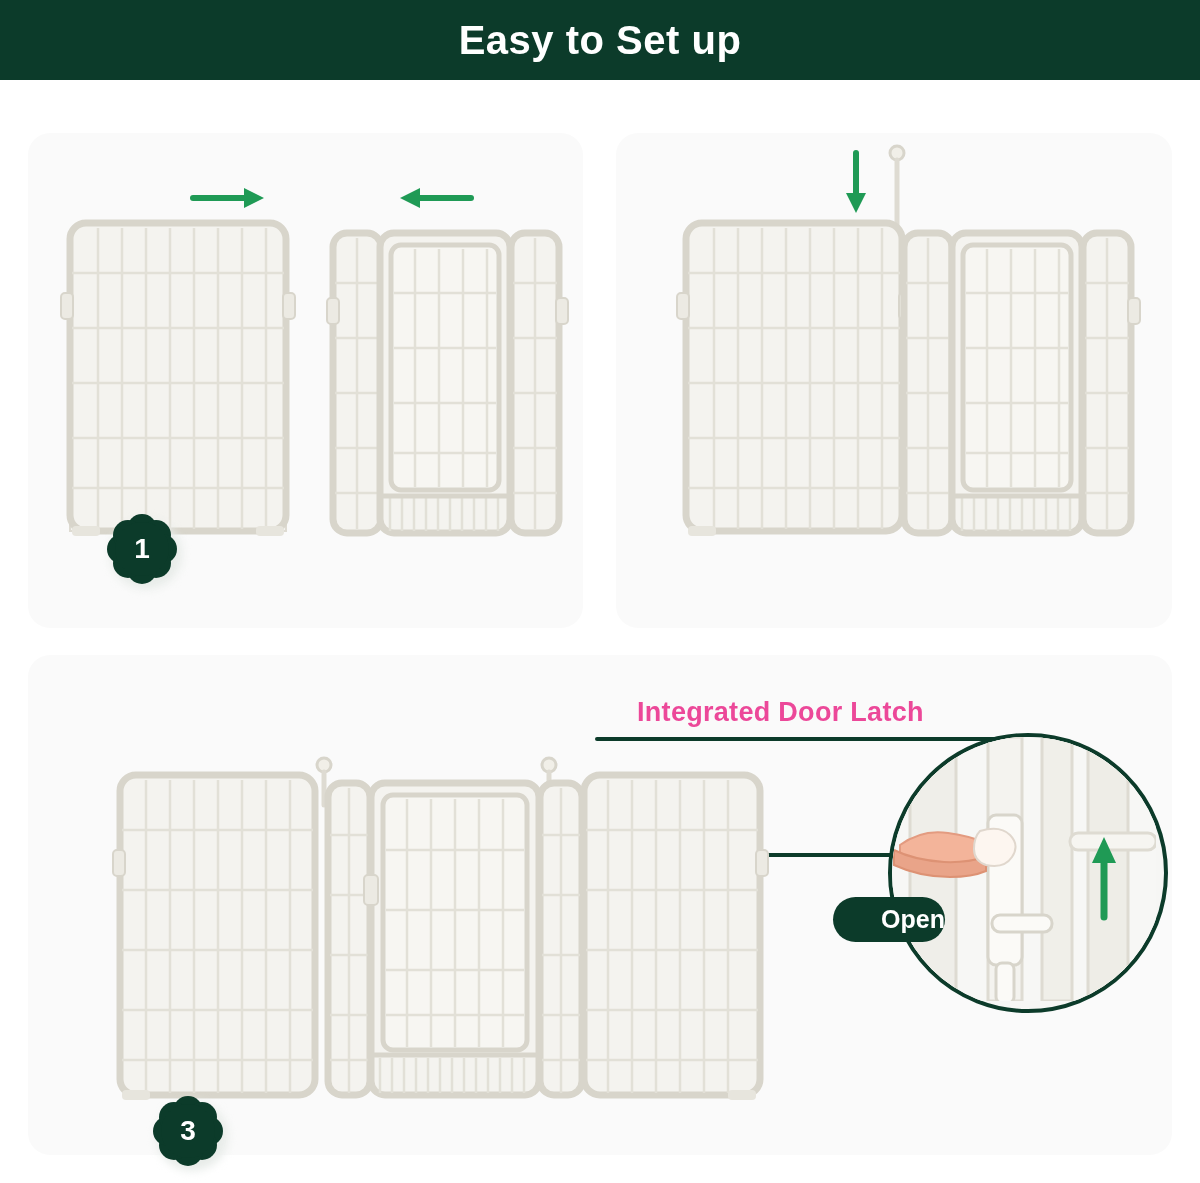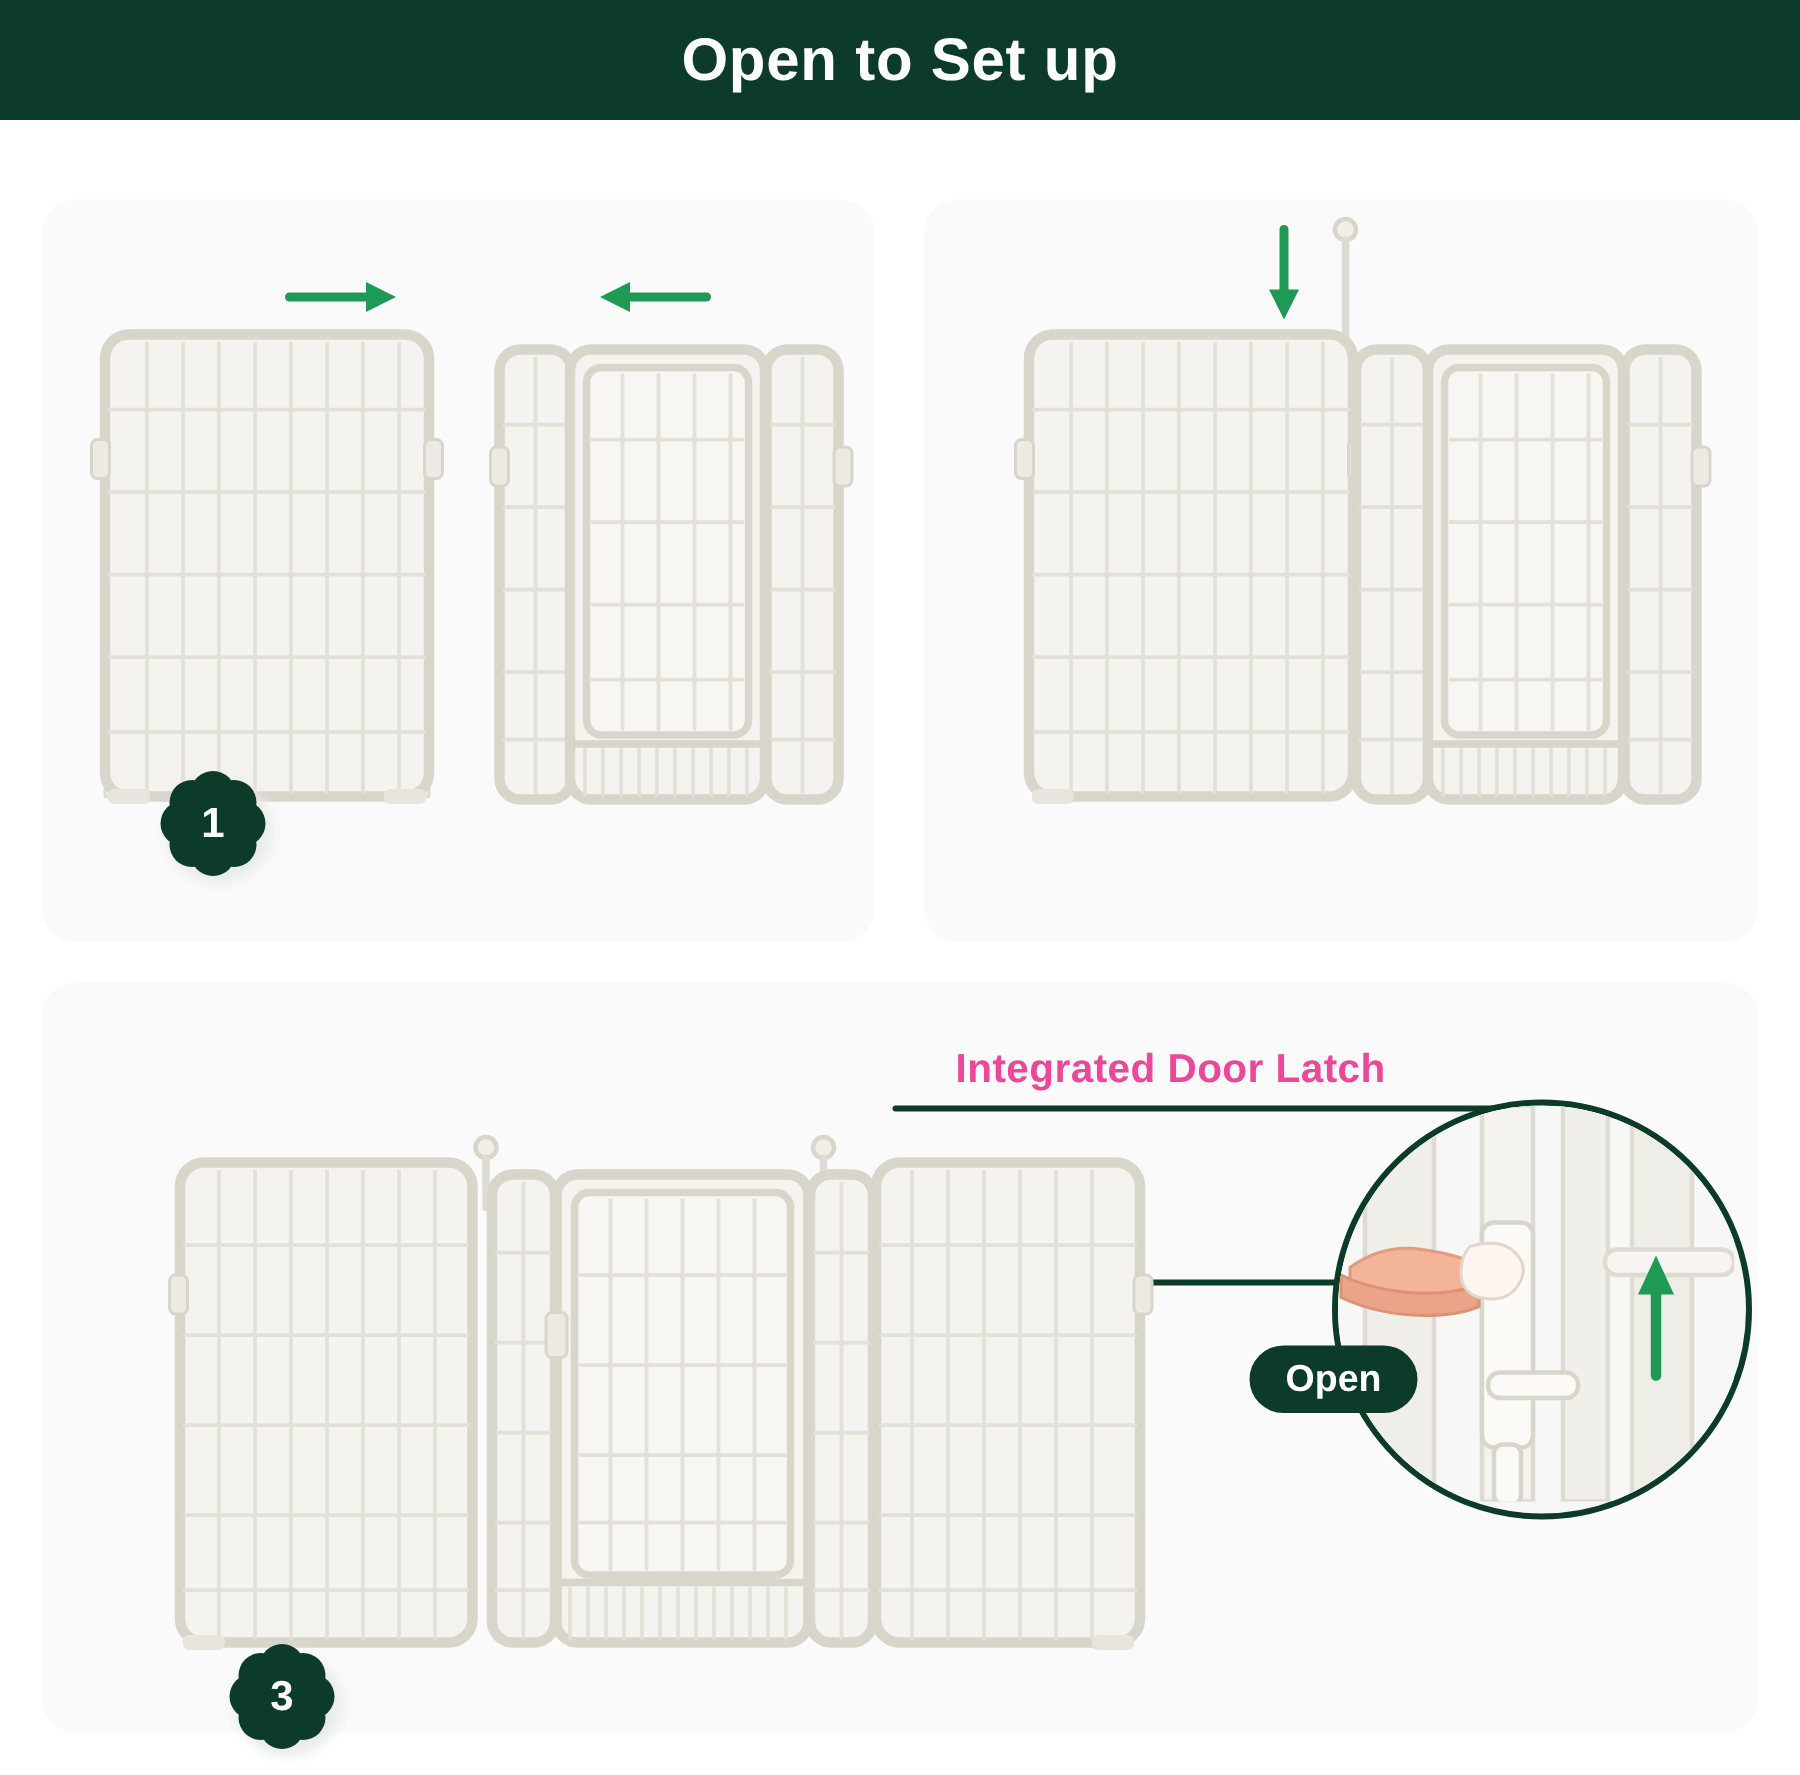--- a/index.html
+++ b/index.html
@@ -127,21 +127,21 @@
   .open-pill {
     position: absolute;
     left: 833px;
     top: 897px;
     width: 112px;
     height: 45px;
     border-radius: 23px;
     background: #0c3b2a;
     display: flex;
     align-items: center;
-    justify-content: center;
+    justify-content: flex-end;
   }
   .open-pill span {
     color: #ffffff;
     font-size: 25px;
     font-weight: bold;
   }
   .zoom-circle {
     position: absolute;
     left: 888px;
     top: 733px;
@@ -151,21 +151,21 @@
     border: 4px solid #0c3b2a;
     overflow: hidden;
     background: #f6f6f4;
   }
   .zoom-inner { position: absolute; inset: 0; }
 </style>
 </head>
 <body>
 
 <div class="header">
-  <div class="header-title">Open to Set up</div>
+  <div class="header-title">Easy to Set up</div>
 </div>
 
 <div class="cards-top">
 
   <div class="card" id="card-1">
     <svg width="555" height="495" viewBox="0 0 555 495">
       <defs>
         <g id="grid-a"></g>
       </defs>
 

